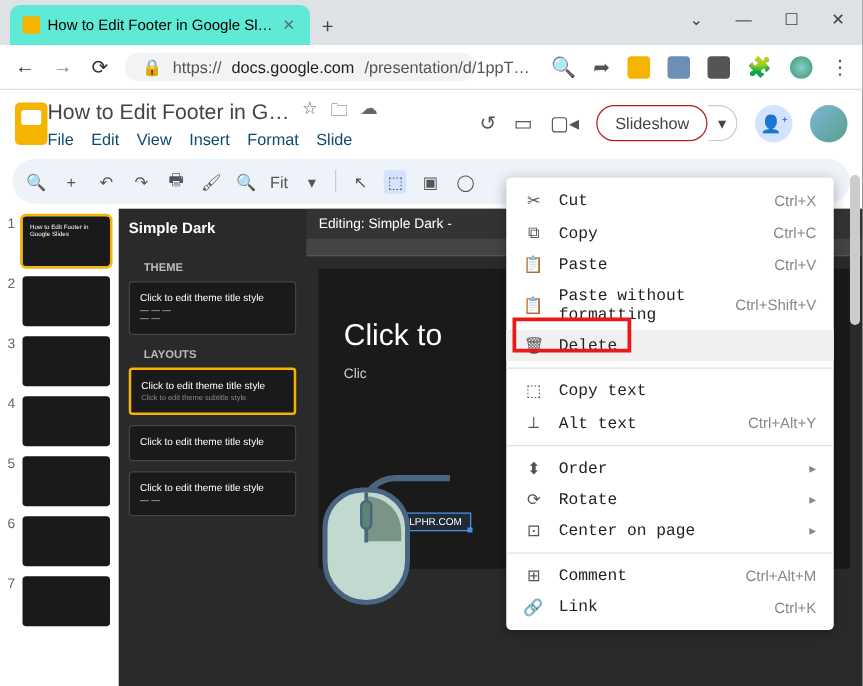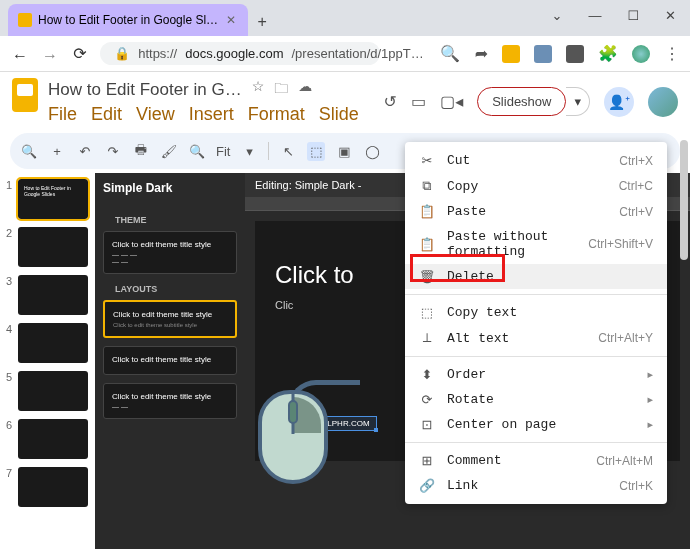--- a/index.html
+++ b/index.html
@@ -1,41 +1,41 @@
 <!DOCTYPE html>
 <html><head>
 <meta charset="utf-8">
 <style>
 * { margin: 0; padding: 0; box-sizing: border-box; font-family: Arial, sans-serif; }
 body { width: 690px; height: 549px; background: #fff; overflow: hidden; position: relative; }
 
 
 .browser-tabs { height: 36px; background: #dee1e6; display: flex; align-items: flex-end; padding: 0 8px; }
-.browser-tab { background: #c4b5fd; height: 32px; border-radius: 8px 8px 0 0; display: flex; align-items: center; padding: 0 10px; gap: 6px; font-size: 12px; min-width: 200px; }
+.browser-tab { background: #5eead4; height: 32px; border-radius: 8px 8px 0 0; display: flex; align-items: center; padding: 0 10px; gap: 6px; font-size: 12px; min-width: 200px; }
 .favicon { width: 14px; height: 14px; background: #f4b400; border-radius: 2px; }
 .tab-close { width: 14px; height: 14px; display: flex; align-items: center; justify-content: center; cursor: pointer; color: #666; }
 .new-tab { width: 28px; height: 28px; display: flex; align-items: center; justify-content: center; color: #444; }
 .win-controls { position: absolute; top: 0; right: 0; display: flex; gap: 26px; padding: 8px 14px; color: #444; font-size: 13px; }
 
 .addr-bar { height: 36px; background: #fff; display: flex; align-items: center; padding: 0 10px; gap: 10px; border-bottom: 1px solid #ddd; }
 .nav-arrow { color: #888; font-size: 16px; width: 20px; text-align: center; }
 .nav-arrow.active { color: #333; }
 .url-field { flex: 0 0 auto; background: #f1f3f4; border-radius: 14px; padding: 4px 14px; display: flex; align-items: center; gap: 8px; color: #555; font-size: 13px; width: 280px; }
 .url-icons { display: flex; gap: 14px; align-items: center; margin-left: auto; color: #555; }
 .ext-icon { width: 18px; height: 18px; border-radius: 3px; }
 
 
-.gs-header { padding: 6px 12px 4px; display: flex; gap: 10px; }
+.gs-header { padding: 6px 12px 4px; display: flex; align-items: center; }
 .gs-logo { width: 26px; height: 34px; background: #f4b400; border-radius: 4px; position: relative; }
 .gs-logo::after { content: ''; position: absolute; top: 6px; left: 5px; right: 5px; height: 12px; background: #fff; border-radius: 2px; }
 .gs-title-area { flex: 1; }
 .gs-title-row { display: flex; align-items: center; gap: 10px; }
 .gs-title { font-size: 17px; color: #444; }
 .gs-title-icons { display: flex; gap: 10px; color: #666; font-size: 14px; }
-.gs-menus { display: flex; gap: 14px; font-size: 18px; color: #a16207; margin-top: 2px; }
+.gs-menus { display: flex; gap: 14px; font-size: 13px; color: #0c4a6e; margin-top: 2px; }
 .gs-actions { display: flex; align-items: center; gap: 14px; }
 .gs-action-icon { color: #555; font-size: 16px; }
 .slideshow-btn { border: 1px solid #b91c1c; border-radius: 16px; padding: 6px 14px; font-size: 13px; color: #444; display: flex; align-items: center; }
 .slideshow-caret { border: 1px solid #ccc; border-left: none; border-radius: 0 16px 16px 0; padding: 6px 8px; margin-left: -14px; }
 .share-btn { width: 30px; height: 30px; border-radius: 50%; background: #d3e3fd; display: flex; align-items: center; justify-content: center; color: #1967d2; font-size: 14px; }
 .avatar { width: 30px; height: 30px; border-radius: 50%; background: linear-gradient(135deg, #7cb8d8, #5a9e8c); }
 
 
 .gs-toolbar { height: 36px; background: #eef3fa; border-radius: 20px; margin: 4px 10px; display: flex; align-items: center; padding: 0 10px; gap: 10px; color: #555; font-size: 13px; }
 .tb-sep { width: 1px; height: 18px; background: #ccc; }

